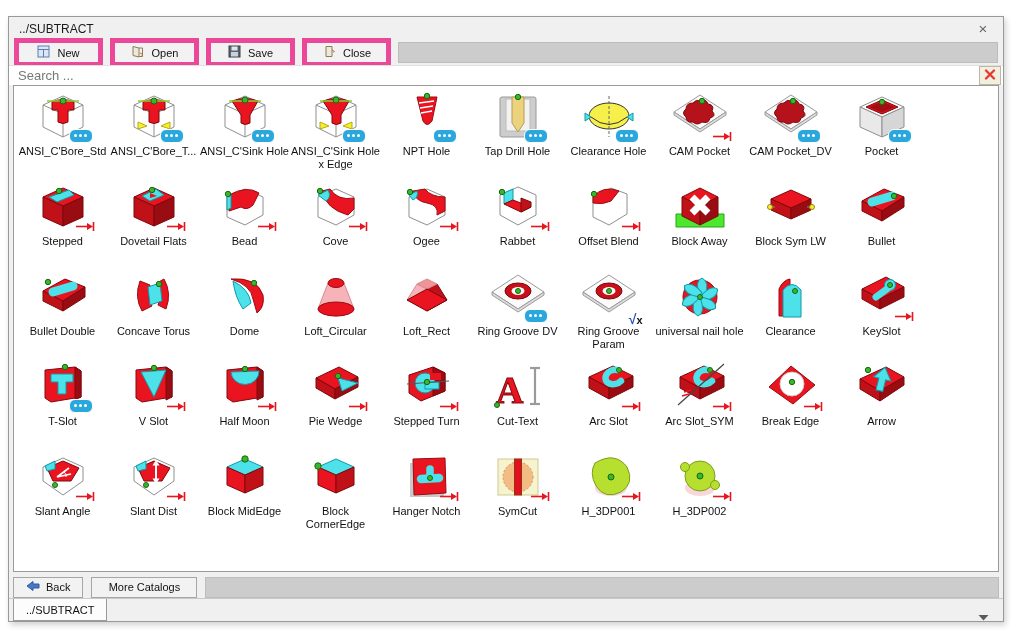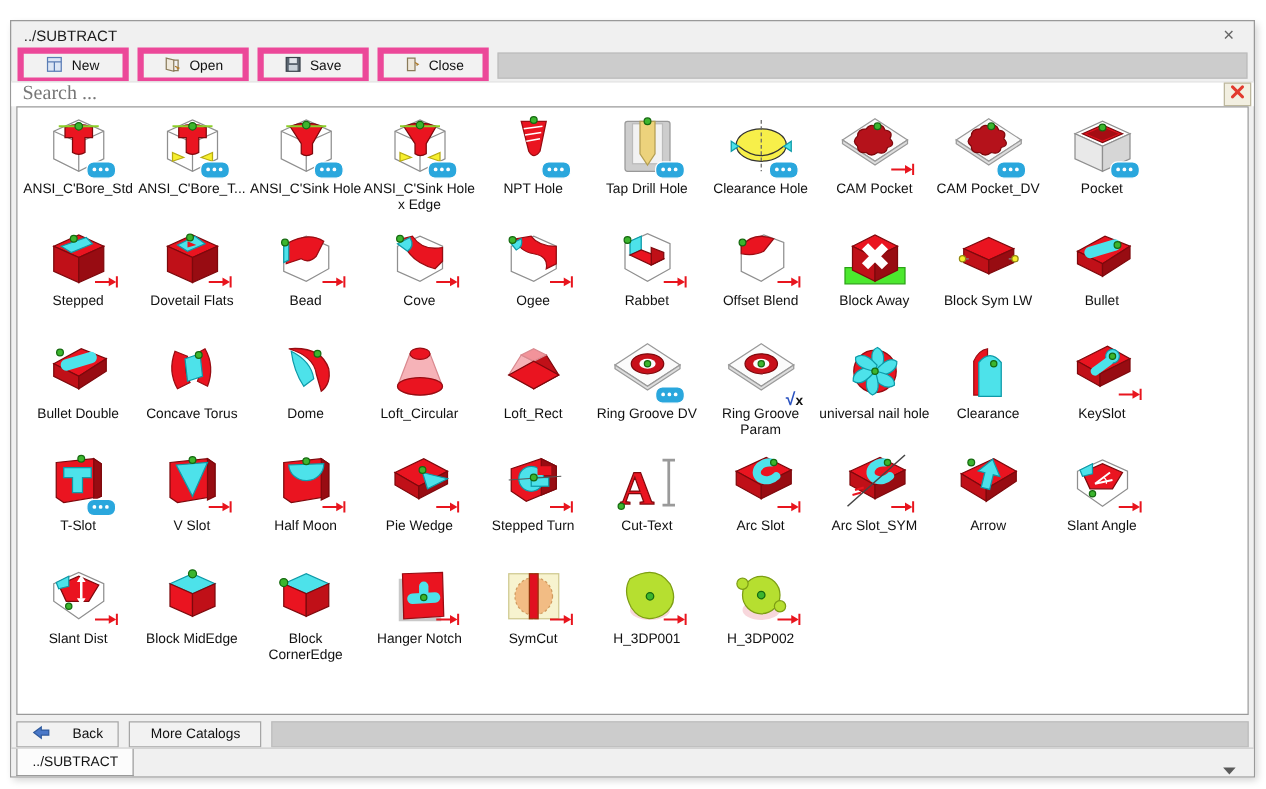--- a/index.html
+++ b/index.html
@@ -7,40 +7,40 @@
   .window{position:absolute;left:8px;top:16px;width:994px;height:604px;background:#f0f0f0;
           border:1px solid #999;box-shadow:2px 3px 6px rgba(0,0,0,.18);display:flex;flex-direction:column;}
   .titlebar{height:24px;display:flex;align-items:center;padding:0 10px;}
   .titlebar .title{flex:1;font-size:12px;color:#1a1a1a;}
   .win-close{width:20px;text-align:center;font-size:15px;color:#666;line-height:20px;cursor:default;}
   .toolbar{height:24px;display:flex;align-items:center;gap:7px;padding:0 5px;}
   .tb-btn{height:19px;min-width:79px;background:#f2f2f2;border:5px solid #ec4899;display:flex;
           align-items:center;justify-content:center;gap:7px;font-size:11px;color:#111;cursor:default;}
   .tb-fill{flex:1;height:19px;background:#cccccc;border:1px solid #bdbdbd;}
   .searchrow{height:19px;background:#fff;border-top:1px solid #e0e0e0;display:flex;align-items:center;padding:0 1px 0 0;}
-  .search-input{flex:1;border:none;outline:none;font-size:16px;color:#333;padding:0 0 0 9px;background:transparent;
-                font-family:Liberation Serif, serif;}
+  .search-input{flex:1;border:none;outline:none;font-size:13px;color:#333;padding:0 0 0 9px;background:transparent;
+                font-family:Liberation Sans, sans-serif;}
   .search-input::placeholder{color:#777;}
   .clear-btn{width:20px;height:17px;background:#f2efe1;border:1px solid #bdb89e;display:flex;
              align-items:center;justify-content:center;margin-right:1px;cursor:default;}
   .content{margin:0 4px;height:488px;background:#fff;border:1px solid #9a9a9a;overflow:hidden;}
   .grid{display:grid;grid-template-columns:repeat(10,91px);grid-auto-rows:90px;justify-content:start;
         padding:4px 0 0 3px;}
   .cell{display:flex;flex-direction:column;align-items:center;padding-top:1px;cursor:default;}
   .ic{width:56px;height:54px;position:relative;flex:0 0 auto;}
   .lbl{font-size:11px;line-height:13px;color:#111;text-align:center;max-width:89px;overflow-wrap:anywhere;margin-top:0px;}
   .b-dots{position:absolute;right:-2px;bottom:2px;width:22px;height:12px;background:#2aa7dd;border:1px solid #fff;
           border-radius:6px;display:flex;align-items:center;justify-content:center;gap:2px;}
   .b-dots i{width:3px;height:3px;background:#fff;border-radius:50%;display:block;}
   .b-arrow{position:absolute;right:-6px;bottom:-1px;}
   .b-sqrt{position:absolute;right:-6px;bottom:-2px;font-size:14px;font-weight:bold;color:#2a52c0;}
   .b-sqrt b{color:#111;font-size:11px;}
   .bottombar{height:22px;display:flex;align-items:center;gap:8px;padding:0 4px;margin-top:4px;}
   .bb-btn{height:19px;background:#f2f2f2;border:1px solid #a6a6a6;display:flex;align-items:center;
-          justify-content:center;gap:18px;font-size:11px;color:#111;padding:0 12px;cursor:default;}
+          justify-content:center;gap:6px;font-size:11px;color:#111;padding:0 12px;cursor:default;}
   .bb-fill{flex:1;height:19px;background:#cccccc;border:1px solid #bdbdbd;}
   .tabrow{flex:1;position:relative;background:#f0f0f0;border-top:1px solid #c9c9c9;display:flex;align-items:flex-start;}
   .tab{margin-left:4px;height:21px;padding:0 12px;background:#fcfcfc;border:1px solid #9a9a9a;border-top:none;
        font-size:11px;color:#111;display:flex;align-items:center;cursor:default;}
   .dd{position:absolute;right:14px;top:8px;cursor:default;}
 </style>
 </head>
 <body>
 
 <div class="stage">
@@ -577,20 +577,32 @@
                 <circle cx="38" cy="9" r="2.5" fill="#3cb52e" stroke="#156a10"></circle>
               </svg><span class="b-arrow"><svg width="22" height="11" viewBox="0 0 22 11">
                   <line x1="1" y1="5.5" x2="13" y2="5.5" stroke="#e8151e" stroke-width="1.6"></line>
                   <path d="M12 2 L18 5.5 L12 9 Z" fill="#e8151e"></path>
                   <line x1="18.5" y1="1" x2="18.5" y2="10" stroke="#e8151e" stroke-width="1.6"></line>
                 </svg></span></div>
             <div class="lbl">Arc Slot_SYM</div>
           </div>
           <div class="cell">
             <div class="ic"><svg width="56" height="52" viewBox="0 0 56 52">
+                <path d="M28 5 L52 24 L30 43 L6 26 Z" fill="#ea1420" stroke="#980c12"></path>
+                <circle cx="29" cy="23" r="12" fill="#fff" stroke="#c9c9c9"></circle>
+                <circle cx="29" cy="21" r="2.7" fill="#3cb52e" stroke="#156a10"></circle>
+              </svg><span class="b-arrow"><svg width="22" height="11" viewBox="0 0 22 11">
+                  <line x1="1" y1="5.5" x2="13" y2="5.5" stroke="#e8151e" stroke-width="1.6"></line>
+                  <path d="M12 2 L18 5.5 L12 9 Z" fill="#e8151e"></path>
+                  <line x1="18.5" y1="1" x2="18.5" y2="10" stroke="#e8151e" stroke-width="1.6"></line>
+                </svg></span></div>
+            <div class="lbl">Break Edge</div>
+          </div>
+          <div class="cell">
+            <div class="ic"><svg width="56" height="52" viewBox="0 0 56 52">
                 <path d="M6 18 L32 6 L50 16 L26 30 Z" fill="#ea1420" stroke="#7e080c"></path>
                 <path d="M6 18 L26 30 L26 40 L6 28 Z" fill="#c01018" stroke="#7e080c"></path>
                 <path d="M26 30 L50 16 L50 24 L26 40 Z" fill="#980c12" stroke="#7e080c"></path>
                 <g transform="rotate(14 28 19)">
                   <path d="M28 6 L37 18 L31.5 18 L31.5 30 L24.5 30 L24.5 18 L19 18 Z" fill="#4de2ea" stroke="#0d9aa8"></path>
                 </g>
                 <circle cx="14" cy="9" r="2.7" fill="#3cb52e" stroke="#156a10"></circle>
               </svg></div>
             <div class="lbl">Arrow</div>
           </div>

